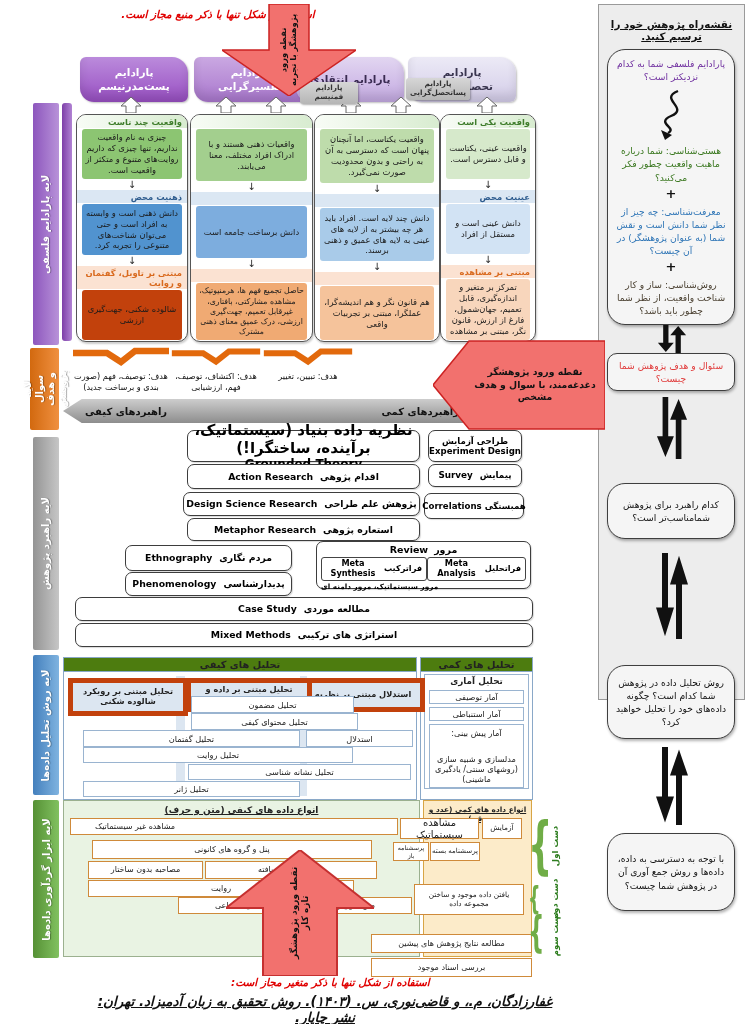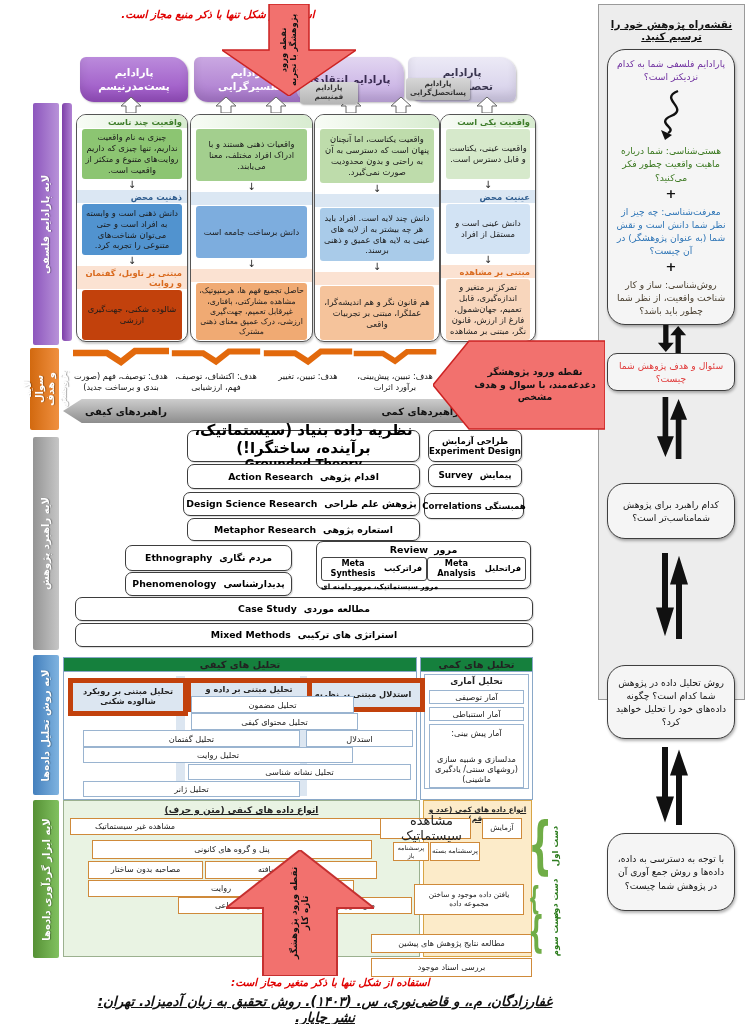--- a/index.html
+++ b/index.html
@@ -49,21 +49,21 @@
   
   .sbox{position:absolute;background:#fff;border:1.2px solid #3d3d3d;border-radius:7px;display:flex;
         align-items:center;justify-content:center;gap:7px;font-size:9.3px;font-weight:bold;color:#000;
         text-align:center;line-height:1.2;box-shadow:1px 1px 1px rgba(0,0,0,.15);}
   .sbox .en{direction:ltr;unicode-bidi:isolate;}
   .colstack{flex-direction:column;gap:0;}
   .minibox{background:#fff;border:1px solid #444;border-radius:3px;font-size:8.2px;font-weight:bold;
            padding:1px 4px;display:flex;gap:4px;align-items:center;}
   
   .apanel{position:absolute;background:#fff;border:1px solid #8aa8c8;}
-  .ahead{background:#15803d;border-bottom:1px solid #8aa8c8;font-weight:bold;font-size:9.8px;text-align:center;padding:1px 0;}
+  .ahead{background:#4d7c0f;border-bottom:1px solid #8aa8c8;font-weight:bold;font-size:9.8px;text-align:center;padding:1px 0;}
   .acolh{position:absolute;background:#dce6f1;border:5px solid #c2410c;font-weight:bold;font-size:8.2px;
          text-align:center;display:flex;align-items:center;justify-content:center;line-height:1.2;padding:1px 2px;z-index:1;}
   .abox{position:absolute;background:#fff;border:1px solid #9ab4d0;font-size:8.2px;display:flex;
         align-items:center;justify-content:center;z-index:1;color:#222;}
   .avbar{position:absolute;background:#dce6f1;z-index:0;}
   .statbox{background:#fff;border:1px solid #9ab4d0;font-size:8.2px;text-align:center;margin:3px 4px;padding:1px;}
   
   .dhead{font-weight:bold;font-size:9px;text-decoration:underline;text-align:center;margin-top:4px;color:#222;}
   .dbox{position:absolute;background:#fff;border:1px solid #cf8a3a;font-size:8px;display:flex;
         align-items:center;justify-content:center;color:#222;line-height:1.15;text-align:center;}
@@ -204,26 +204,20 @@
     <svg width="92" height="20" viewBox="0 0 100 20">
         <path d="M2,7 L36,7 L50,16 L64,5 L98,5" stroke="#e2690c" stroke-width="6.5" fill="none"></path>
       </svg>
     <div class="gt">هدف: اکتشاف، توصیف، فهم، ارزشیابی</div>
   </div>
   <div class="goal" style="left:262px;width:92px;">
     <svg width="92" height="20" viewBox="0 0 100 20">
         <path d="M2,7 L36,7 L50,16 L64,5 L98,5" stroke="#e2690c" stroke-width="6.5" fill="none"></path>
       </svg>
     <div class="gt">هدف: تبیین، تغییر</div>
-  </div>
-  <div class="goal" style="left:352px;width:86px;">
-    <svg width="86" height="20" viewBox="0 0 100 20">
-        <path d="M2,7 L36,7 L50,16 L64,5 L98,5" stroke="#e2690c" stroke-width="6.5" fill="none"></path>
-      </svg>
-    <div class="gt">هدف: تبیین، پیش‌بینی، برآورد اثرات</div>
   </div>
 
   <div class="entry" style="left:433px;top:337px;width:172px;height:96px;">
     <svg width="172" height="96" viewBox="0 0 172 96">
       <polygon points="0,48 36,4 172,4 172,92 36,92" fill="#f2716e" stroke="#cc2222" stroke-width="1.5"></polygon>
     </svg>
     <div class="etext" style="left:38px;top:8px;right:6px;bottom:8px;font-size:9.3px;line-height:1.35;">نقطه ورود پژوهشگر دغدغه‌مند، با سوال و هدف مشخص</div>
   </div>
 
   <div class="axis">
@@ -322,21 +316,21 @@
     </div>
   </div>
 
   <div class="abs" style="left:63px;top:800px;width:357px;height:157px;background:#e9f3e3;border:1px solid #9bb08f;box-sizing:border-box;">
     <div class="dhead">انواع داده های کیفی (متن و حرف)</div>
   </div>
   <div class="abs" style="left:423px;top:800px;width:109px;height:157px;background:#fcebc9;border:1px solid #d8a545;box-sizing:border-box;">
     <div class="dhead" style="font-size:7.4px;">انواع داده های کمی (عدد و رقم)</div>
   </div>
   <div class="dbox" style="left:70px;top:818px;width:328px;height:17px;justify-content:flex-end;padding-left:24px;box-sizing:border-box;">مشاهده غیر سیستماتیک</div>
-  <div class="dbox" style="left:380px;top:818px;width:77px;height:19px;font-size:13px;padding-left:12px;">مشاهده سیستماتیک</div>
+  <div class="dbox" style="left:400px;top:818px;width:77px;height:19px;font-size:10px;">مشاهده سیستماتیک</div>
   <div class="dbox" style="left:482px;top:818px;width:38px;height:19px;font-size:7.4px;">آزمایش</div>
   <div class="dbox" style="left:92px;top:840px;width:278px;height:17px;">پنل و گروه های کانونی</div>
   <div class="dbox" style="left:393px;top:842px;width:34px;height:17px;font-size:6.3px;">پرسشنامه باز</div>
   <div class="dbox" style="left:430px;top:842px;width:48px;height:17px;font-size:7px;">پرسشنامه بسته</div>
   <div class="dbox" style="left:205px;top:861px;width:170px;height:16px;">مصاحبه ساختاریافته</div>
   <div class="dbox" style="left:88px;top:861px;width:113px;height:16px;">مصاحبه بدون ساختار</div>
   <div class="dbox" style="left:88px;top:880px;width:264px;height:15px;">روایت</div>
   <div class="dbox" style="left:178px;top:897px;width:232px;height:15px;">متن کاوی و استخراج داده از شبکه های اجتماعی</div>
   <div class="dbox" style="left:414px;top:884px;width:106px;height:27px;font-size:7.3px;padding:1px;">یافتن داده موجود و ساختن مجموعه داده</div>
   <div class="dbox" style="left:371px;top:958px;width:159px;height:17px;">بررسی اسناد موجود</div>

